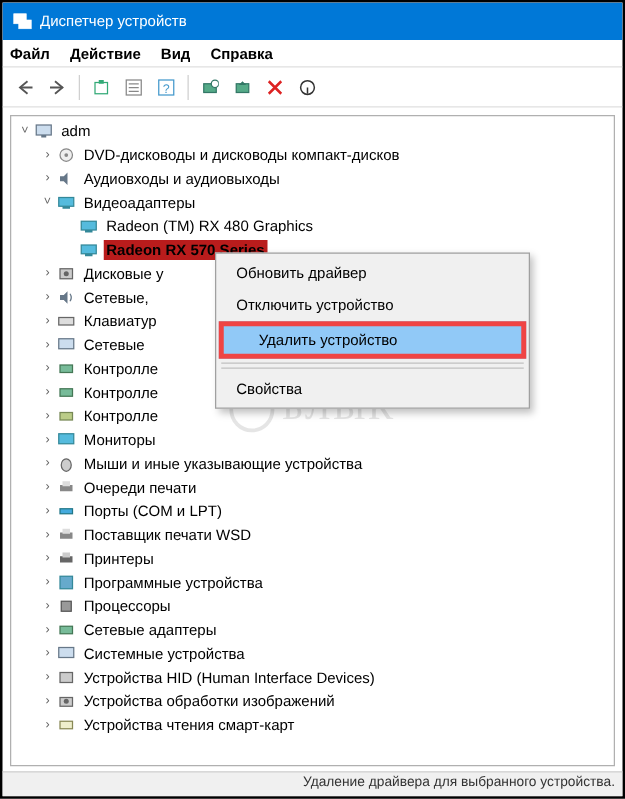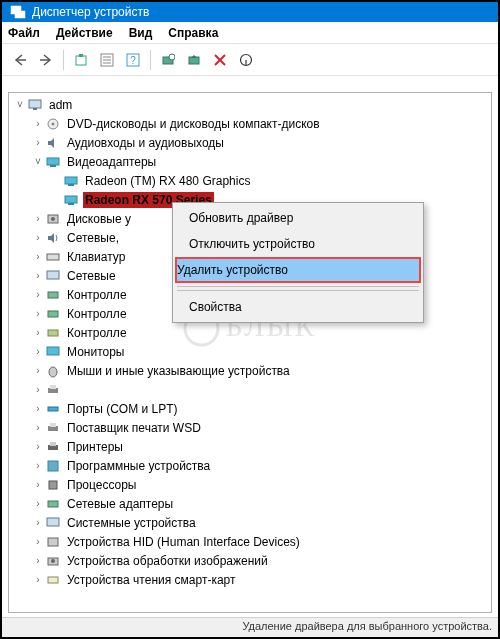--- a/index.html
+++ b/index.html
@@ -1,39 +1,39 @@
 <!DOCTYPE html>
 <html><head>
 <meta charset="utf-8">
 <style>
 * { box-sizing: border-box; margin: 0; padding: 0; font-family: "Segoe UI", Tahoma, sans-serif; }
 body { background: #fff; width: 500px; height: 639px; overflow: hidden; border: 2px solid #000; position: relative; }
 
-.titlebar { background: #0078d7; color: #fff; height: 20px; display: flex; align-items: center; padding: 0 8px; font-size: 12px; }
+.titlebar { background: #0078d7; color: #fff; height: 30px; display: flex; align-items: center; padding: 0 8px; font-size: 12px; }
 .titlebar .tb-icon { width: 16px; height: 16px; margin-right: 6px; display: inline-flex; }
 
 .menubar { height: 22px; display: flex; align-items: center; padding: 0 6px; font-size: 12px; gap: 16px; border-bottom: 1px solid #e0e0e0; font-weight: bold; }
 .menubar span { cursor: default; }
 
 .toolbar { height: 32px; display: flex; align-items: center; padding: 0 6px; border-bottom: 1px solid #e0e0e0; gap: 2px; }
 .tb-btn { width: 24px; height: 24px; display: inline-flex; align-items: center; justify-content: center; border: 1px solid transparent; border-radius: 2px; }
 .tb-sep { width: 1px; height: 20px; background: #d0d0d0; margin: 0 3px; }
 
 .tree { position: absolute; top: 90px; left: 6px; right: 6px; bottom: 24px; border: 1px solid #b0b0b0; background: #fff; font-size: 12px; overflow: hidden; padding: 2px 0; }
 .row { display: flex; align-items: center; height: 19px; white-space: nowrap; }
 .row .ind { display: inline-block; flex-shrink: 0; }
 .exp { width: 14px; display: inline-flex; justify-content: center; color: #666; font-size: 10px; flex-shrink: 0; }
 .ico { width: 16px; height: 16px; margin-right: 4px; display: inline-flex; align-items: center; justify-content: center; flex-shrink: 0; }
 .lbl.sel { background: #b91c1c; font-weight: bold; }
 .lbl { padding: 1px 2px; }
 
 .menu { position: absolute; left: 170px; top: 200px; width: 252px; background: #f0f0f0; border: 1px solid #a0a0a0; box-shadow: 3px 3px 6px rgba(0,0,0,0.25); font-size: 12px; padding: 2px; }
 .menu-item { padding: 6px 14px; cursor: default; }
 .menu-sep { height: 1px; background: #c0c0c0; margin: 3px 2px; }
-.menu-item.hl { background: #91c9f7; border: 2px solid #ef4444; padding: 4px 0; }
+.menu-item.hl { background: #91c9f7; border: 4px solid #ef4444; padding: 4px 28px; }
 
 .status { position: absolute; bottom: 0; left: 0; right: 0; height: 20px; border-top: 1px solid #d0d0d0; font-size: 11px; padding: 2px 6px; color: #333; background: #f0f0f0; text-align: right; }
 
 .watermark { position: absolute; left: 50%; top: 50%; transform: translate(-50%,-30%); font-size: 30px; color: rgba(150,150,150,0.25); letter-spacing: 2px; pointer-events: none; font-family: Georgia, serif; }
 .watermark::before { content: ""; width: 30px; height: 30px; border: 3px solid rgba(150,150,150,0.25); border-radius: 50%; display: inline-block; vertical-align: middle; margin-right: 6px; }
 </style>
 </head>
 <body>
 
 <div class="titlebar">
@@ -286,20 +286,21 @@
 
   <div class="row">
       <span class="ind" style="width:22px"></span>
       <span class="exp">›</span>
       <span class="ico">
         <svg width="14" height="14" viewBox="0 0 14 14">
           <rect x="2" y="5" width="10" height="5" fill="#888"></rect>
           <rect x="4" y="2" width="6" height="4" fill="#ddd"></rect>
         </svg>
       </span>
+      <span class="lbl">Очереди печати</span>
     </div>
 
   <div class="row">
       <span class="ind" style="width:22px"></span>
       <span class="exp">›</span>
       <span class="ico">
         <svg width="14" height="14" viewBox="0 0 14 14">
           <rect x="2" y="5" width="10" height="4" fill="#4ad" stroke="#278"></rect>
         </svg>
       </span>

